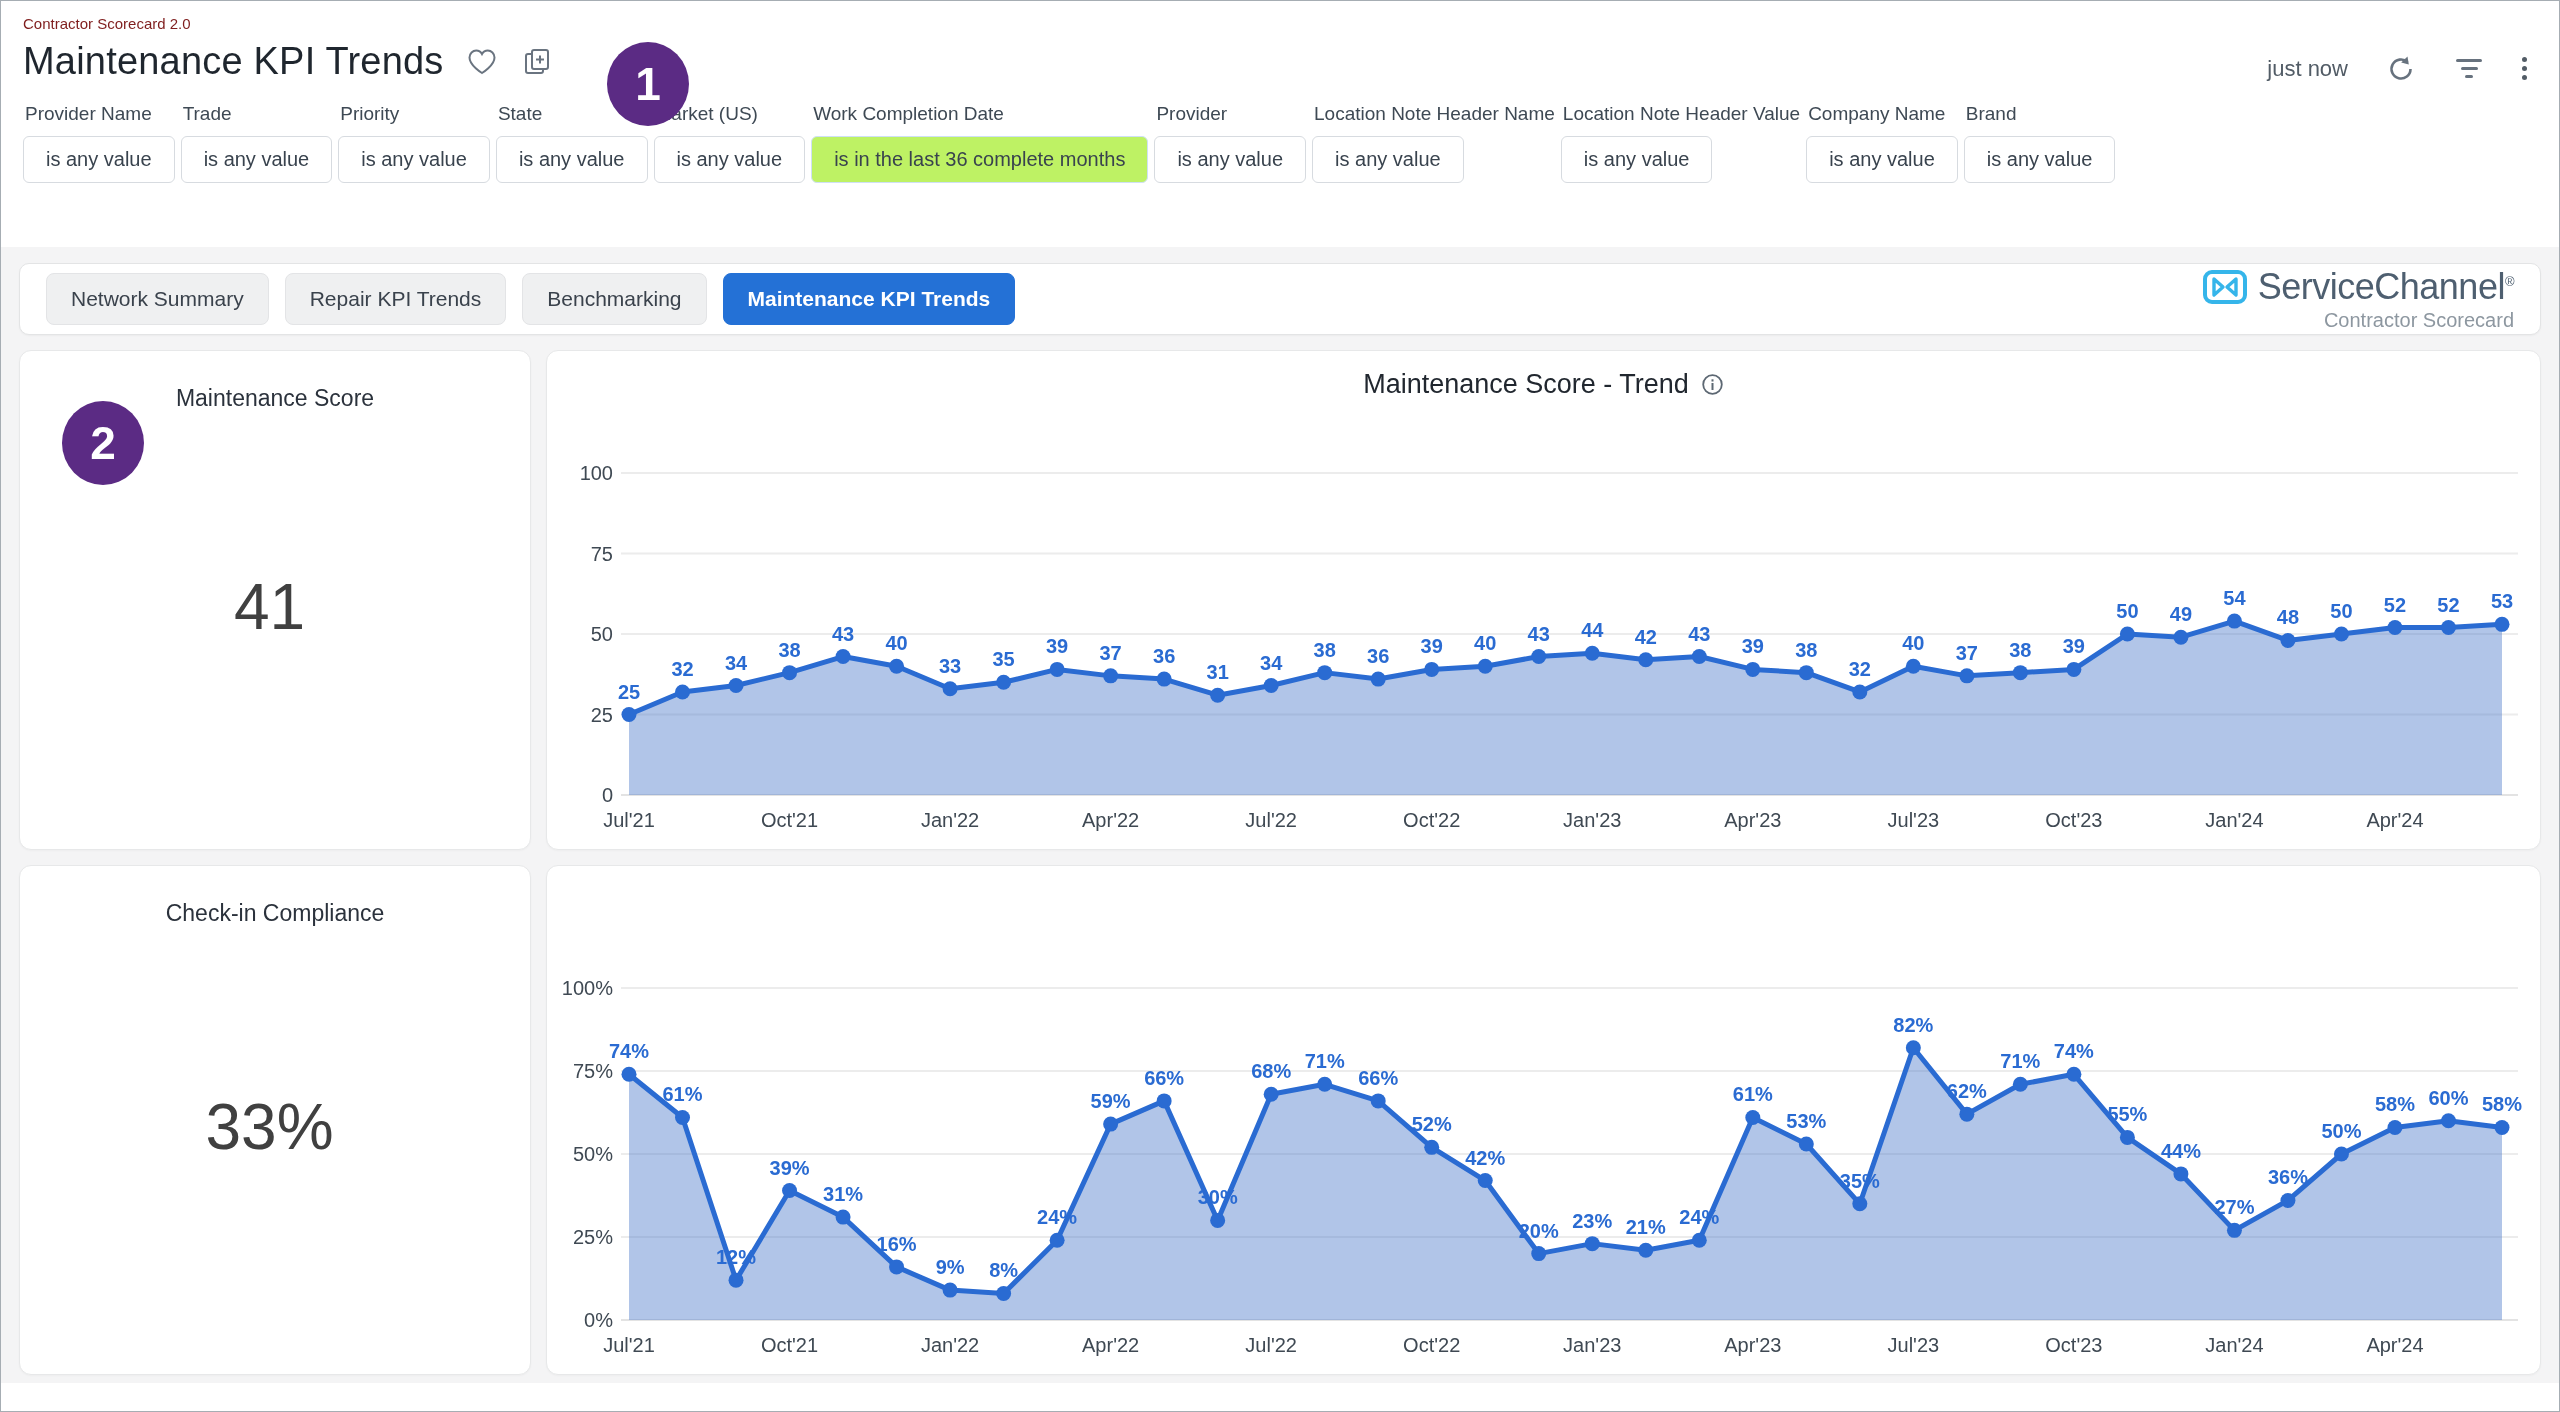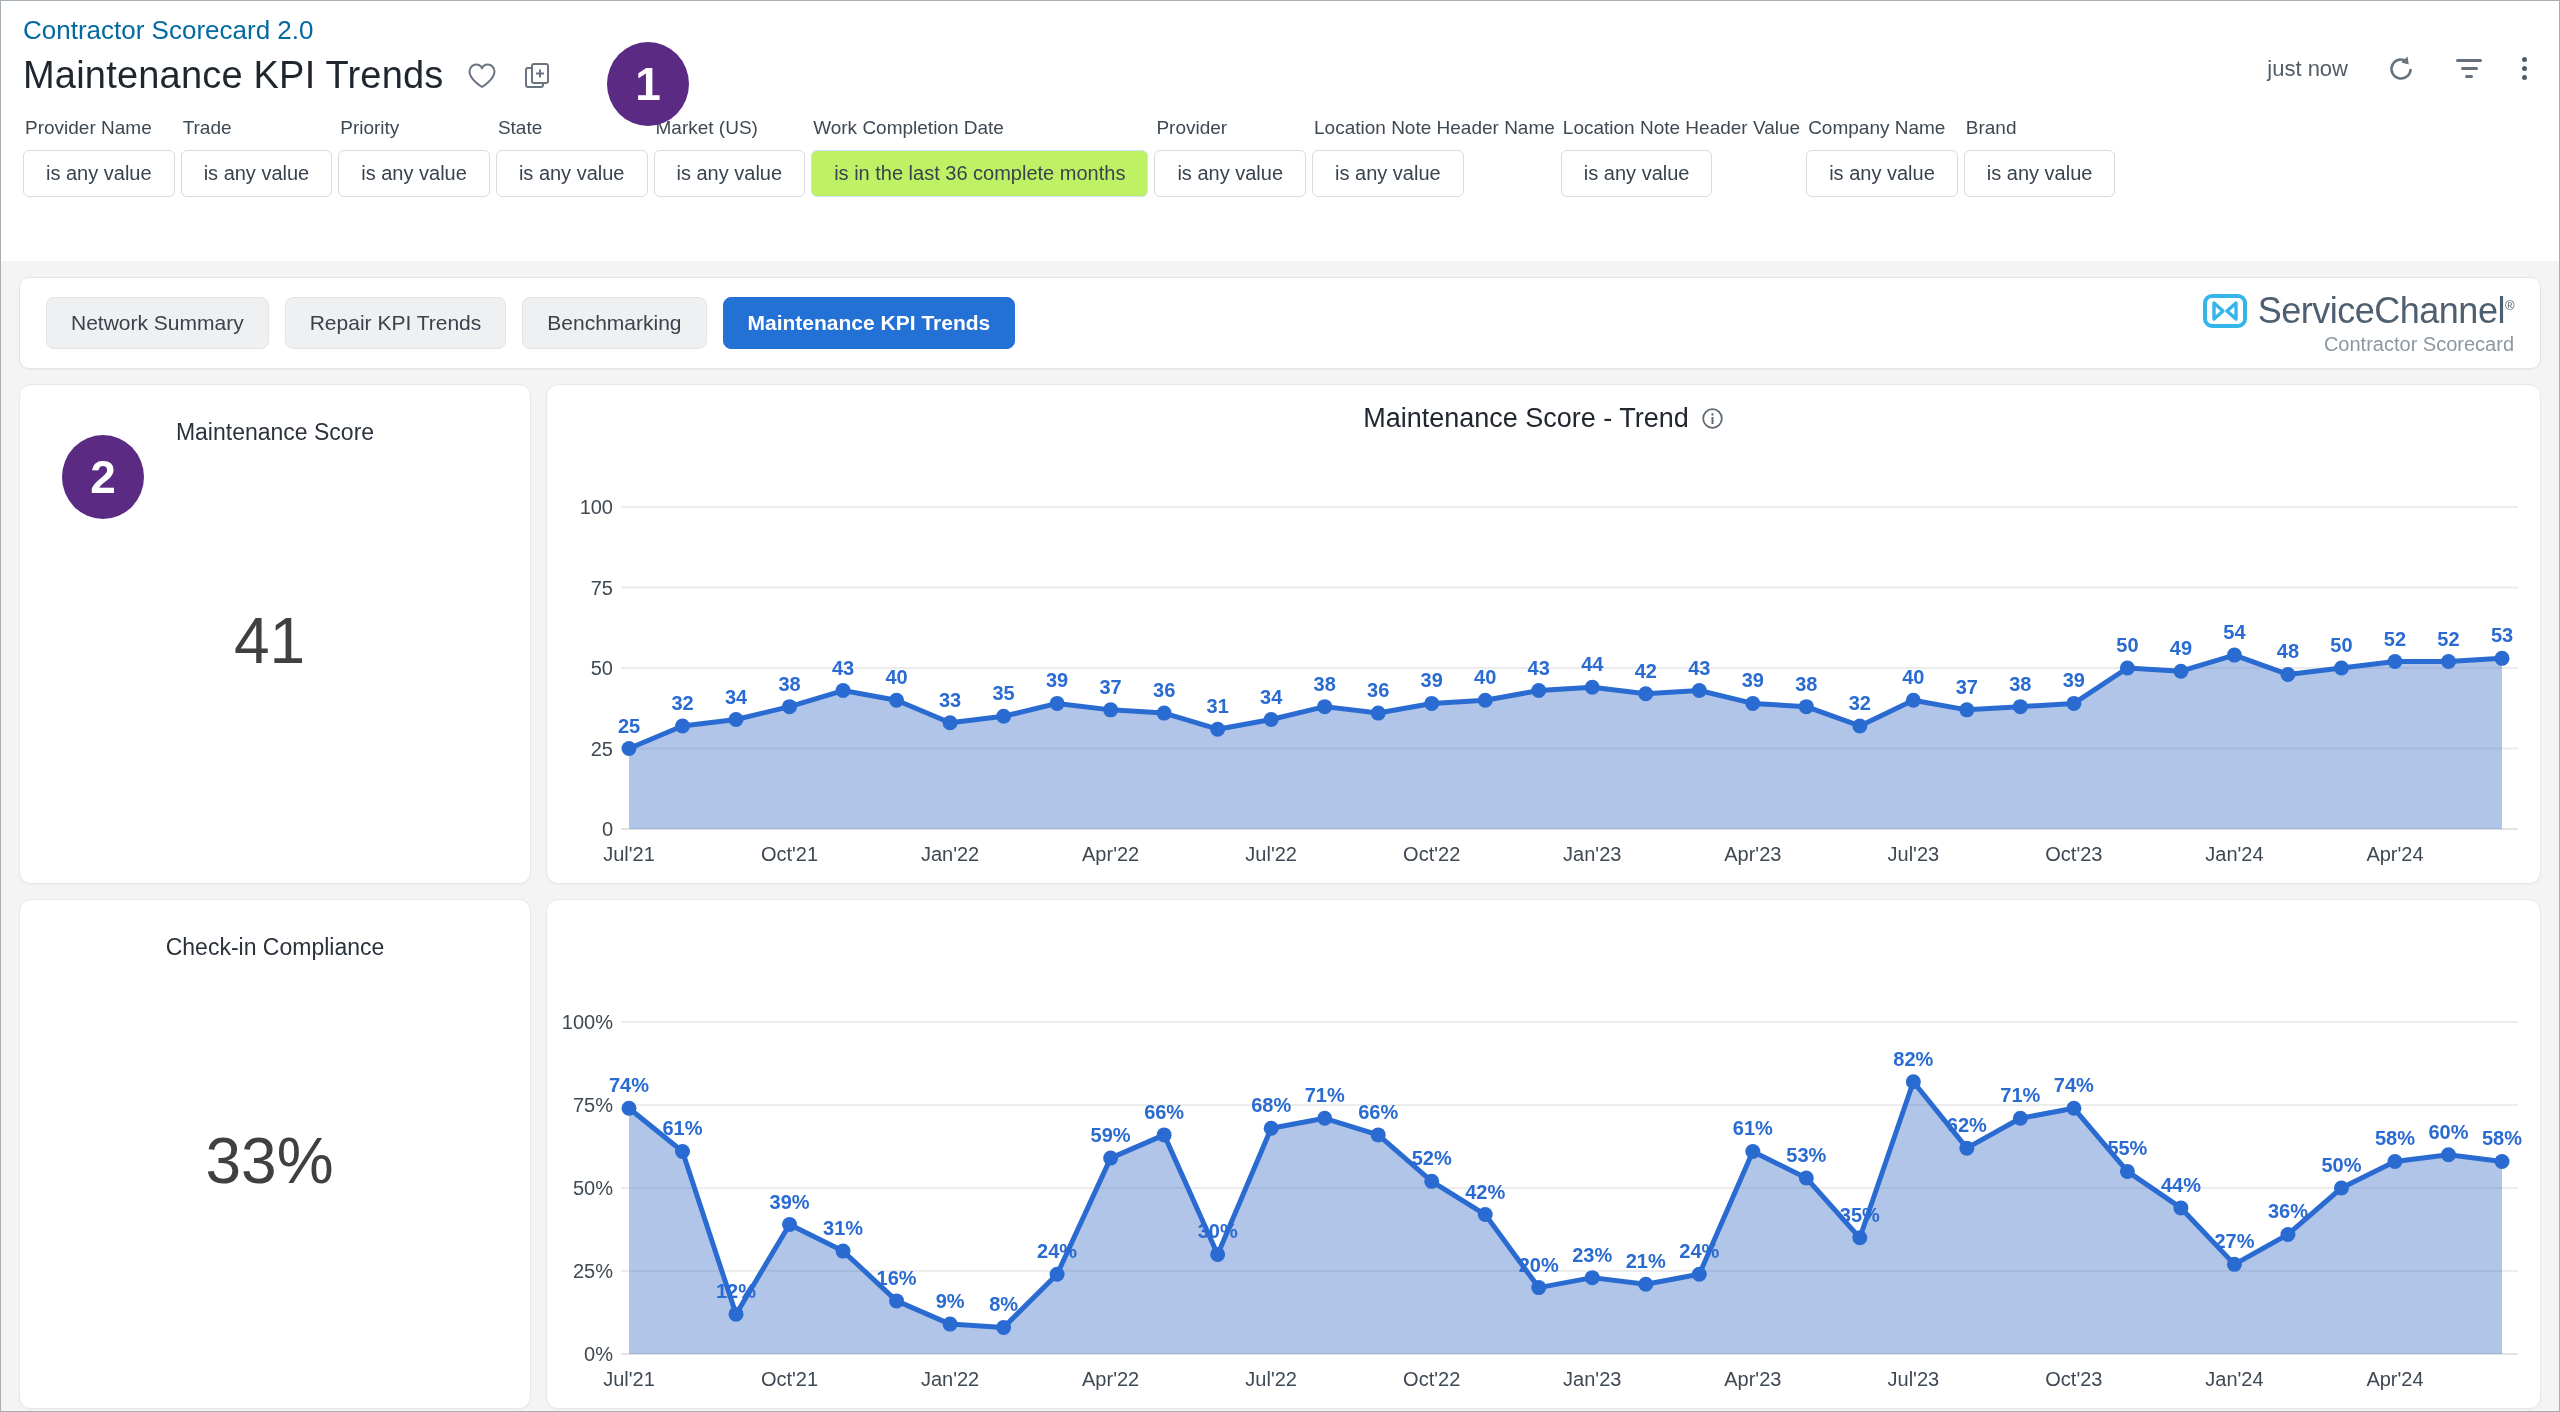--- a/index.html
+++ b/index.html
@@ -3,38 +3,38 @@
 <meta charset="utf-8">
 <style>
   * { margin:0; padding:0; box-sizing:border-box; }
   html,body { width:2560px; height:1412px; }
   body {
     font-family:"Liberation Sans","DejaVu Sans",sans-serif;
     background:#ffffff; border:1px solid #a6adb3; overflow:hidden; position:relative;
   }
   
   .top { padding:14px 22px 0; position:relative; }
-  .breadcrumb { font-size:26px; color:#0369a1; }
+  .breadcrumb { font-size:15px; color:#7f1d1d; }
   .title-row { margin-top:8px; display:flex; align-items:center; gap:20px; }
   .page-title { font-size:38px; font-weight:500; color:#1f262e; letter-spacing:.2px; }
   .icon-btn { background:none; border:none; cursor:pointer; display:flex; align-items:center; padding:2px; }
   .top-right { position:absolute; right:30px; top:50px; display:flex; gap:36px; align-items:center;text-align:right; }
   .refreshed { font-size:22px; color:#525c66; }
   .flt-lines span { display:block; height:3px; background:#67727e; border-radius:2px; margin:5px auto; }
   .flt-lines span:nth-child(1){ width:26px; } .flt-lines span:nth-child(2){ width:17px; } .flt-lines span:nth-child(3){ width:8px; }
   .kebab span { display:block; width:5px; height:5px; border-radius:50%; background:#525c66; margin:4px auto; }
   
   .filter-row { display:flex; gap:6px; margin-top:20px; align-items:flex-start; }
   .filter-label { font-size:19px; color:#3e4954; margin:0 0 11px 2px; white-space:nowrap; }
   .filter-chip { font-family:inherit; font-size:20px; color:#39434e; background:#fff;
     border:1px solid #d7dbe0; border-radius:6px; padding:11px 22px; white-space:nowrap; cursor:pointer; }
   .filter-chip.active { background:#bef264; border-color:#cfe0f5; }
   
   .content { margin-top:64px; background:#f4f4f5; padding:16px 18px 8px; }
-  .tab-card { background:#fff; border:1px solid #e3e4e5; border-radius:10px; height:92px;
+  .tab-card { background:#fff; border:1px solid #e3e4e5; border-radius:10px; height:72px;
     display:flex; align-items:center; padding:0 26px; box-shadow:0 1px 2px rgba(0,0,0,.04); }
   #tab-row { display:flex; align-items:center; }
   .tab { font-family:inherit; font-size:21px; color:#3a424c; background:#eff0f1; border:1px solid #e3e4e6;
     border-radius:8px; padding:13px 24px; margin-right:16px; cursor:pointer; white-space:nowrap; }
   .tab.active { background:#2471d6; border-color:#2471d6; color:#fff; font-weight:bold; }
   .brand { margin-left:auto; display:flex; flex-direction:column; align-items:flex-end; }
   .brand-top { display:flex; align-items:center; gap:10px; }
   .brand-name { font-size:36px; color:#4e5f70; letter-spacing:-.5px; }
   .brand-name sup { font-size:13px; color:#4e5f70; }
   .brand-sub { font-size:20px; color:#8d97a0; margin-top:1px; }

